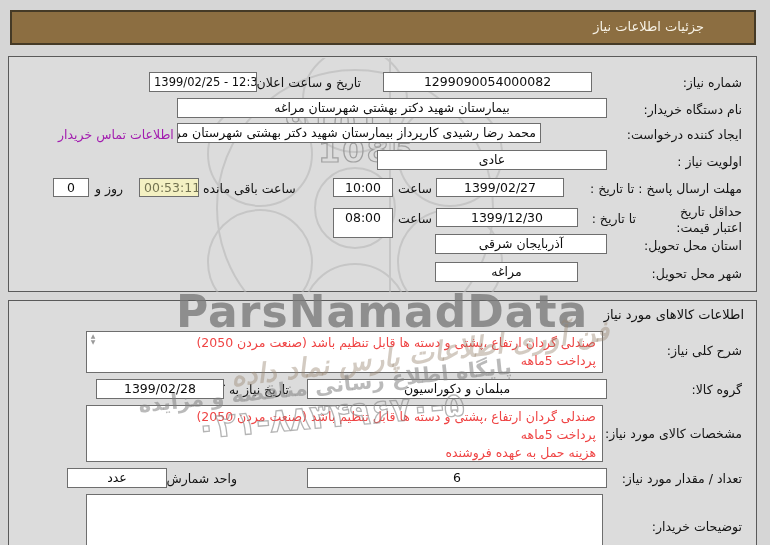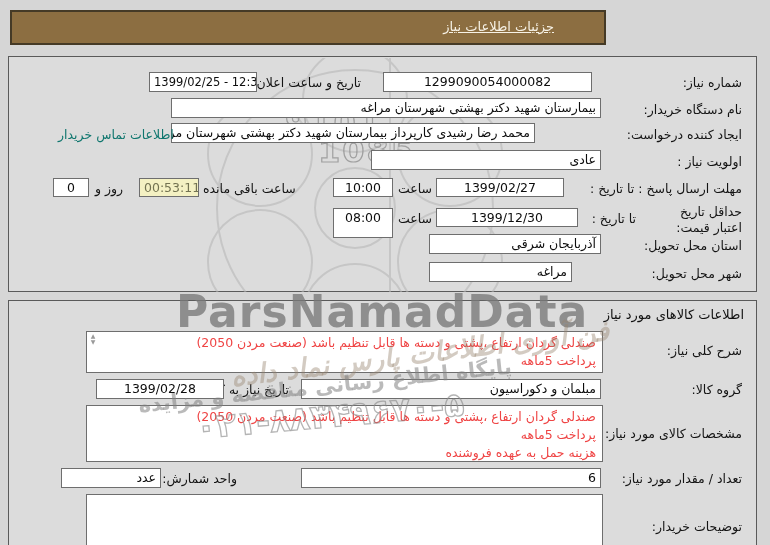--- a/index.html
+++ b/index.html
@@ -1,38 +1,38 @@
 <!DOCTYPE html>
 <html lang="fa" dir="rtl"><head>
 <meta charset="utf-8">
 <style>
   html,body{margin:0;padding:0;}
   body{background:#c9c9c9;}
   *{box-sizing:border-box;font-family:"DejaVu Sans","Liberation Sans",sans-serif;}
   #screen{position:relative;width:770px;height:545px;background:#d6d6d6;overflow:hidden;margin:0 auto;direction:rtl;}
 
-  .titlebar{position:absolute;left:10px;top:10px;width:596px;height:35px;
+  .titlebar{position:absolute;left:10px;top:10px;width:746px;height:35px;
     background:#8c6e41;border:2px solid #453a26;color:#f7f2e6;font-size:13px;
-    line-height:30px;padding-right:50px;text-decoration:underline;}
+    line-height:30px;padding-right:50px;}
 
   .panel{position:absolute;background:#dcdcdc;border:1px solid #5a5a5a;}
   #panel1{left:8px;top:56px;width:749px;height:236px;}
   #panel2{left:8px;top:300px;width:749px;height:300px;}
 
   .lbl{position:absolute;font-size:12.5px;color:#141414;white-space:nowrap;z-index:2;}
   .box{position:absolute;background:#ffffff;border:1px solid #6e6e6e;height:20px;
     font-size:12.5px;color:#0d0d0d;line-height:18px;padding:0 4px;overflow:hidden;
     white-space:nowrap;z-index:2;}
-  .box.right{text-align:right;}
+  .box.right{text-align:center;margin-left:6px;}
   .box.center{text-align:center;}
   .box.ltr{direction:ltr;}
   .area{position:absolute;background:#ffffff;border:1px solid #6e6e6e;font-size:12.5px;
     color:#ef4444;line-height:1.45;padding:2px 6px 2px 12px;text-align:right;
     white-space:pre-line;overflow:hidden;z-index:2;}
-  .link{position:absolute;font-size:12.5px;color:#0f766e;cursor:pointer;white-space:nowrap;z-index:2;}
+  .link{position:absolute;font-size:12.5px;color:#a21caf;cursor:pointer;white-space:nowrap;z-index:2;}
   .yellow{background:#f4f1c3;color:#737352;}
   .sectitle{position:absolute;right:12px;top:6px;font-size:13px;font-weight:normal;color:#111;z-index:2;}
   .lbl2line{white-space:normal;width:88px;text-align:right;line-height:1.25;}
 
   .scrollmark{position:absolute;left:1px;top:1px;width:10px;font-size:6px;color:#9a9a9a;
     line-height:6px;text-align:center;z-index:3;}
 
   
   .wm{position:absolute;pointer-events:none;}
   #wm-stamp{z-index:1;opacity:.55;}

